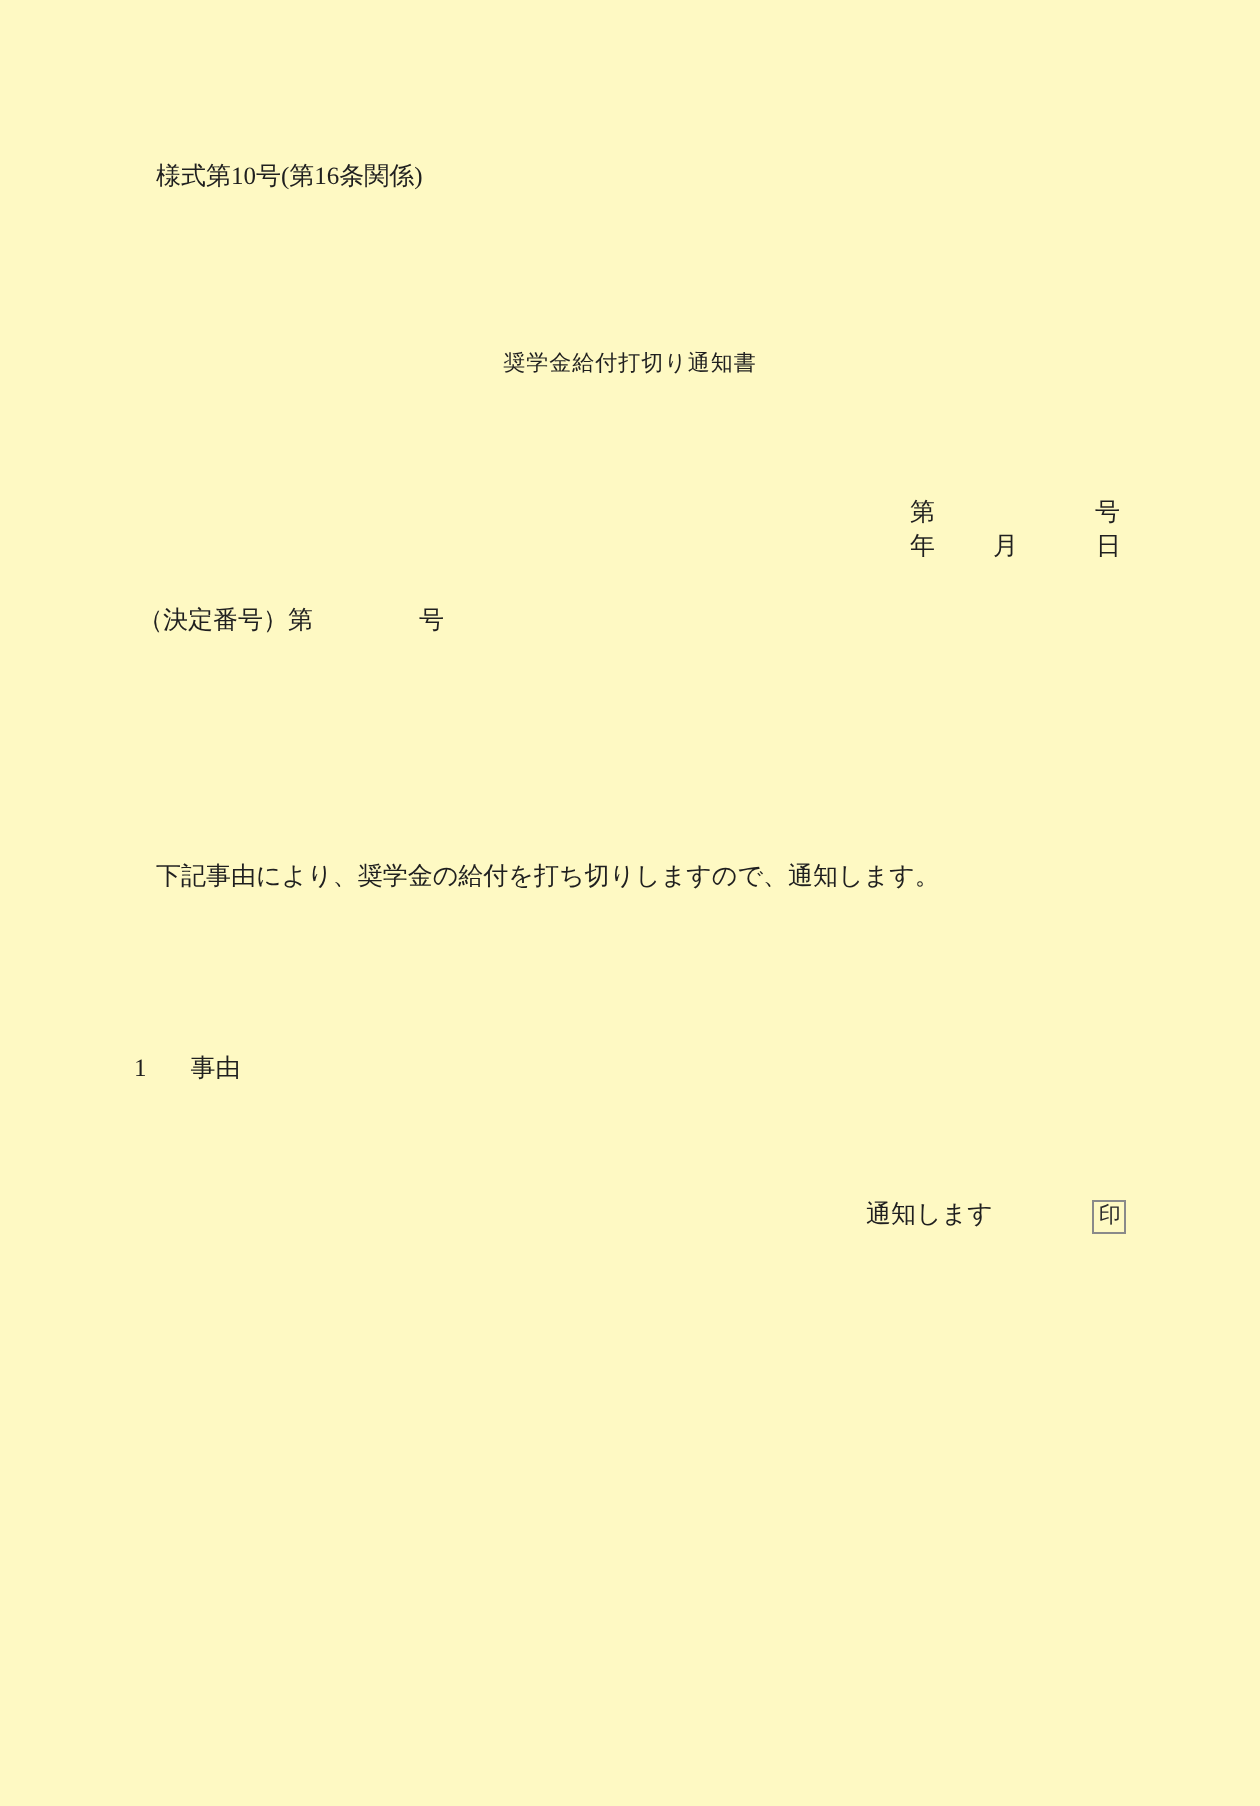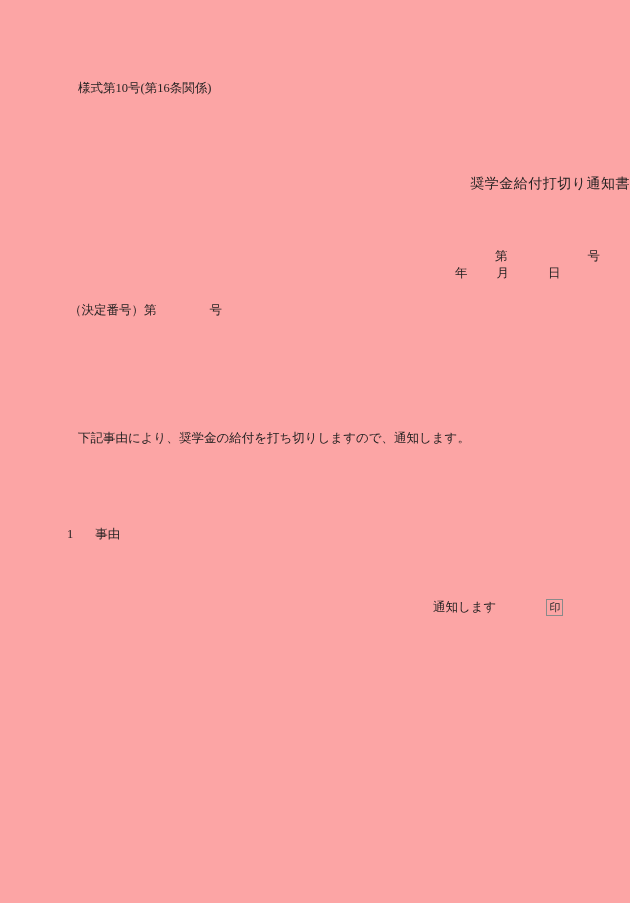--- a/index.html
+++ b/index.html
@@ -7,40 +7,40 @@
     padding: 0;
     width: 630px;
     height: 903px;
     background: #f8f8f6;
     overflow: hidden;
   }
   .page {
     position: relative;
     width: 630px;
     height: 903px;
-    background: #fca5a5;
+    background: #fef9c3;
     color: #1f1f1f;
     font-family: "Liberation Serif", "DejaVu Serif", serif;
     font-size: 12.5px;
     line-height: 1.35;
   }
   .abs { position: absolute; white-space: nowrap; }
 
   .form-number { left: 78px; top: 80px; }
 
   .doc-title {
     left: 0; right: 0; top: 175px;
-    text-align: right;
-    font-size: 14px;
+    text-align: center;
+    font-size: 11px;
     font-weight: normal;
     letter-spacing: 0.5px;
     margin: 0;
   }
 
-  .issue-line { left: 455px; top: 248px; margin-left: 40px; }
+  .issue-line { left: 455px; top: 248px; }
   .date-line  { left: 455px; top: 265px; text-align: center; }
 
   .decision-line { left: 69px; top: 302px; text-align: center; }
   .name-line     { left: 69px; top: 324px; }
 
   .body-text { left: 78px; top: 430px; }
 
   .reason-line { left: 67px; top: 506px; margin-top: 20px; }
 
   .signature-line { left: 433px; top: 599px; }

